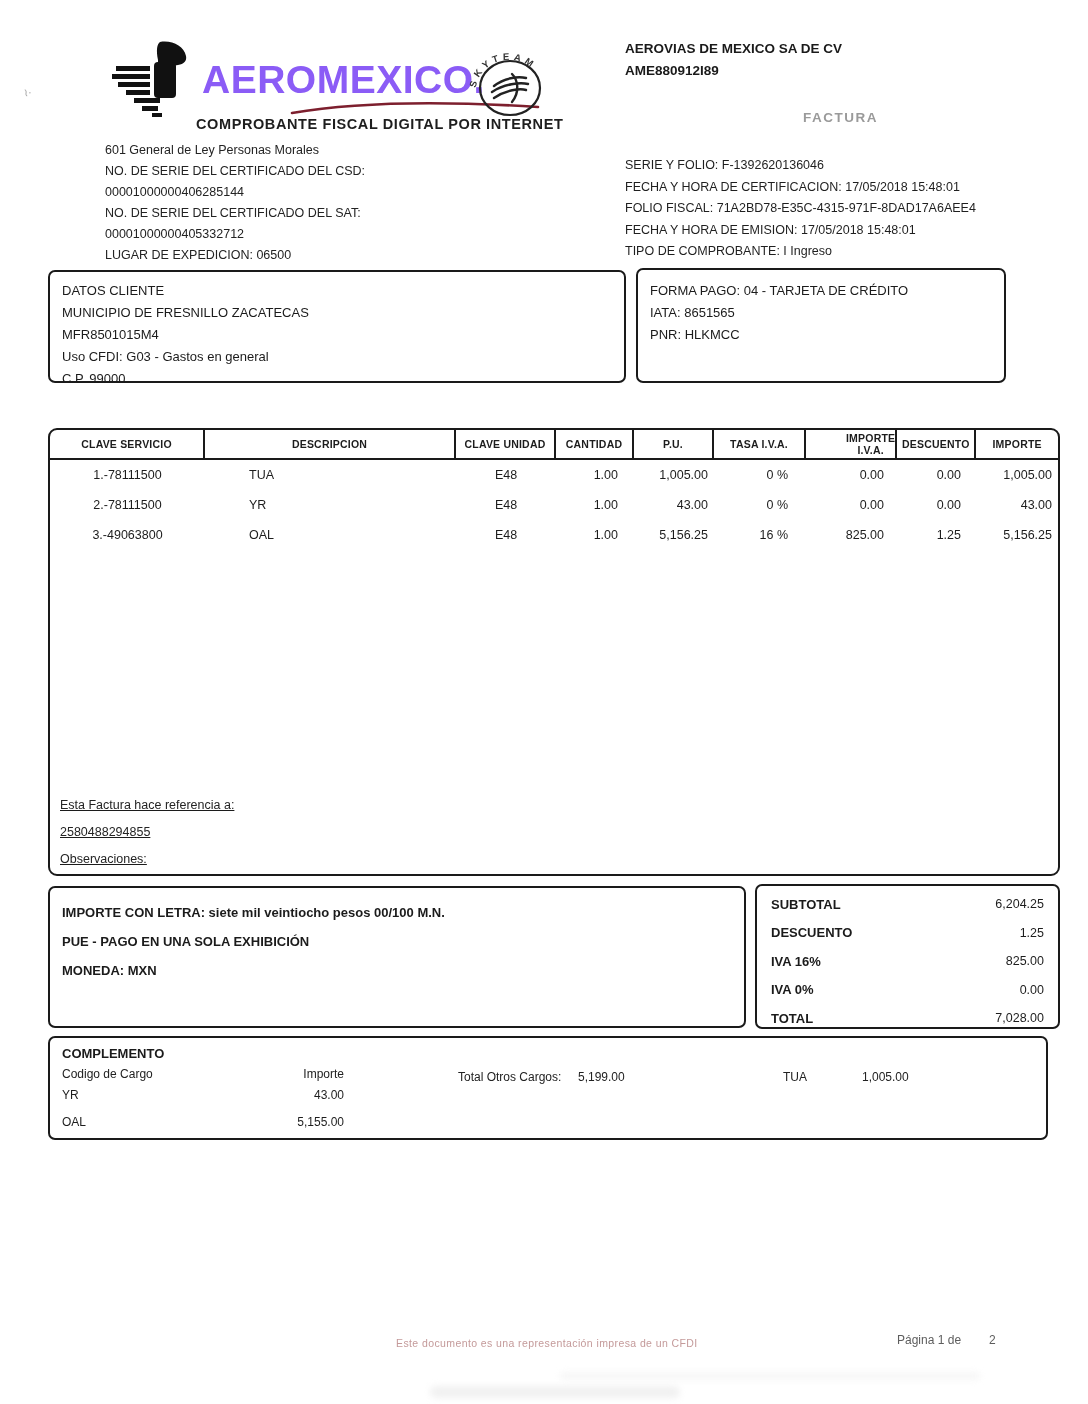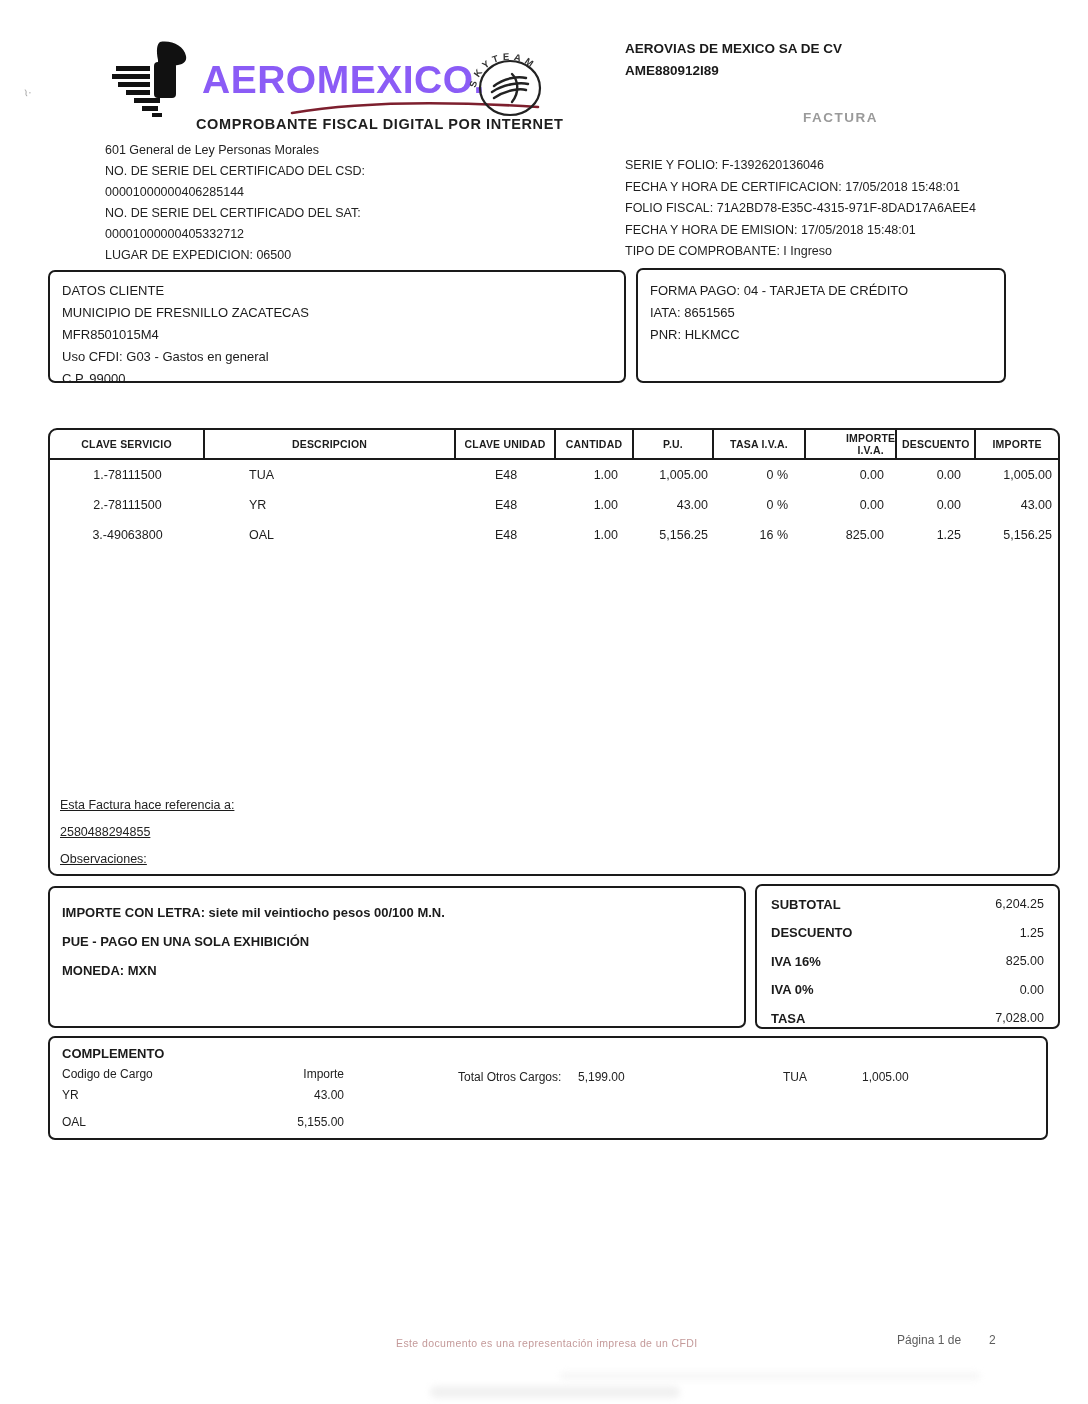--- a/index.html
+++ b/index.html
@@ -226,21 +226,21 @@
           <span class="tl">IVA 16%</span>
           <span class="tv">825.00</span>
         </div>
 
         <div class="total-row">
           <span class="tl">IVA 0%</span>
           <span class="tv">0.00</span>
         </div>
 
         <div class="total-row">
-          <span class="tl">TASA</span>
+          <span class="tl">TOTAL</span>
           <span class="tv">7,028.00</span>
         </div>
       </div>
   </div>
 
   <div class="abs box" style="left:48px;top:1036px;width:1000px;height:104px;padding:8px 12px;">
     <div class="comp-title">COMPLEMENTO</div>
     <div style="display:flex;margin-top:6px;">
       <span class="comp-small cg1">Codigo de Cargo</span>
       <span class="comp-small cg2">Importe</span>

